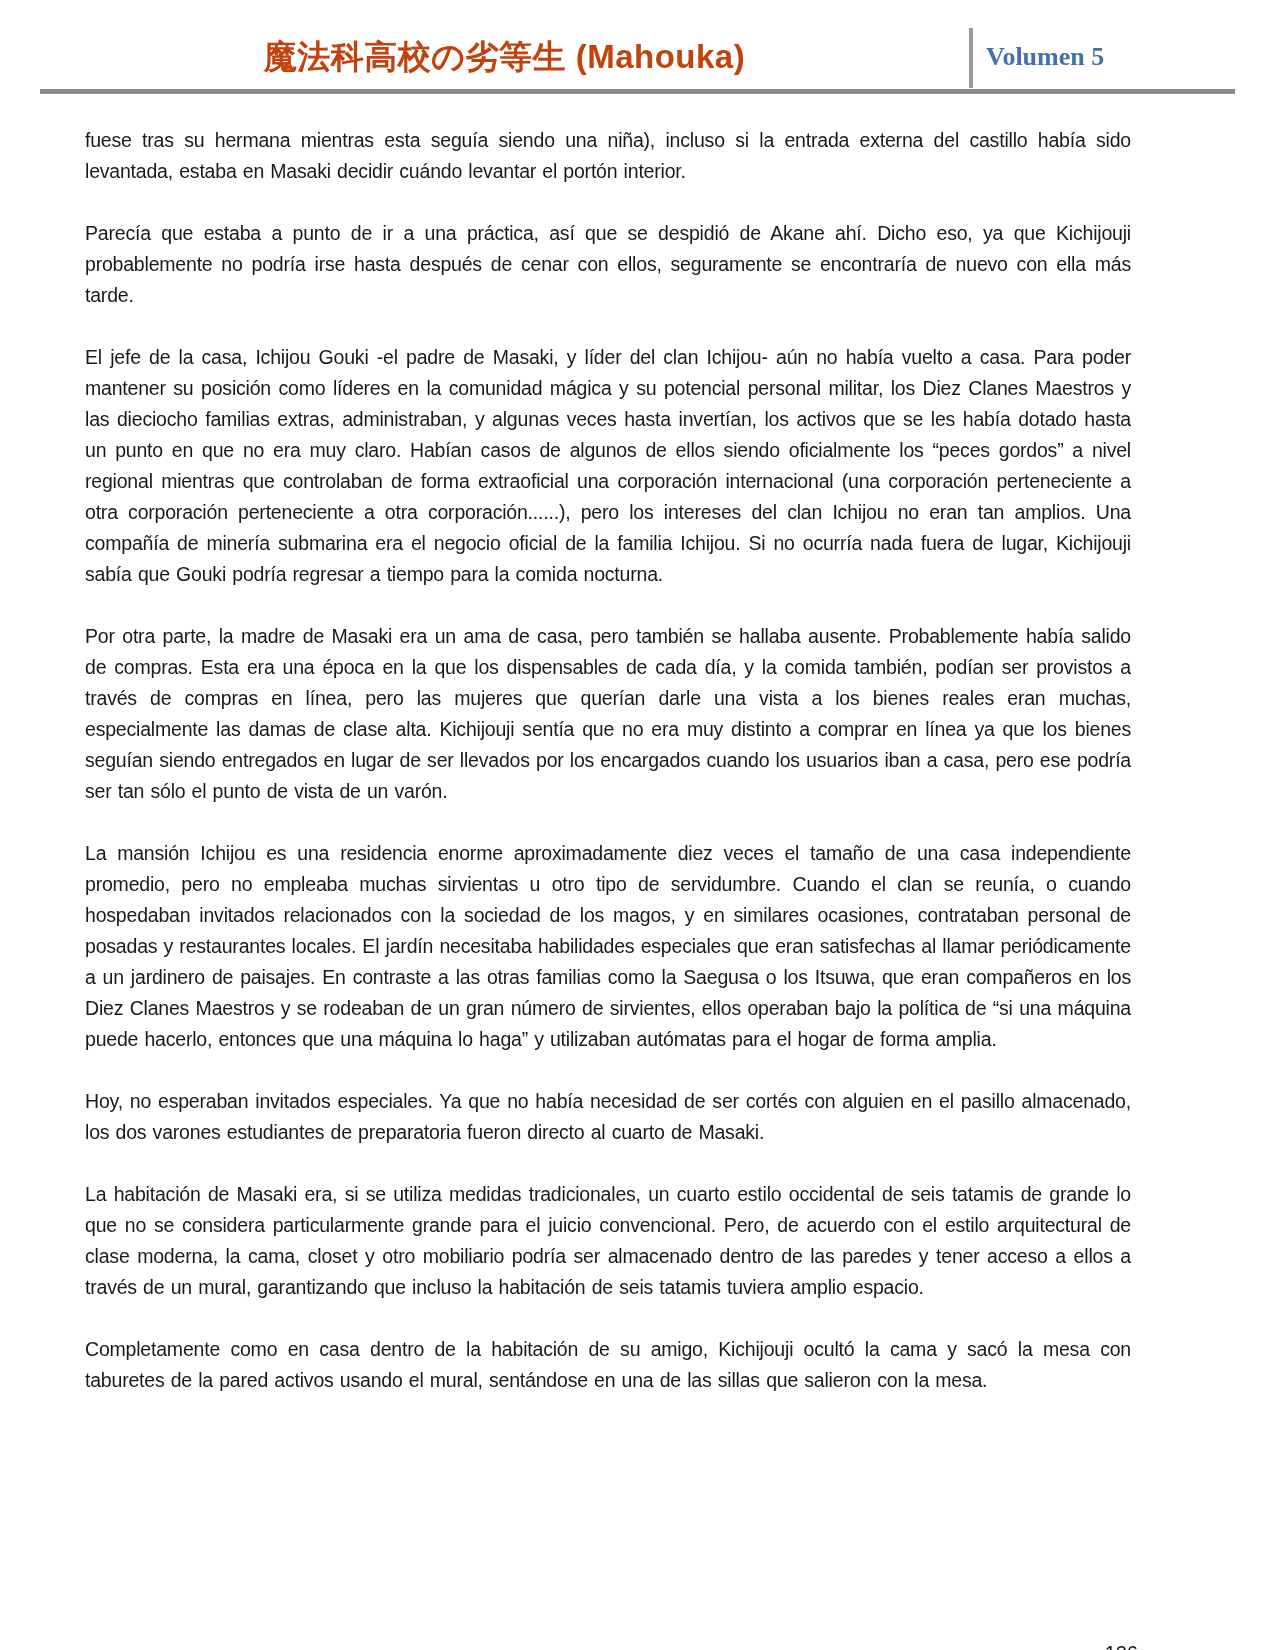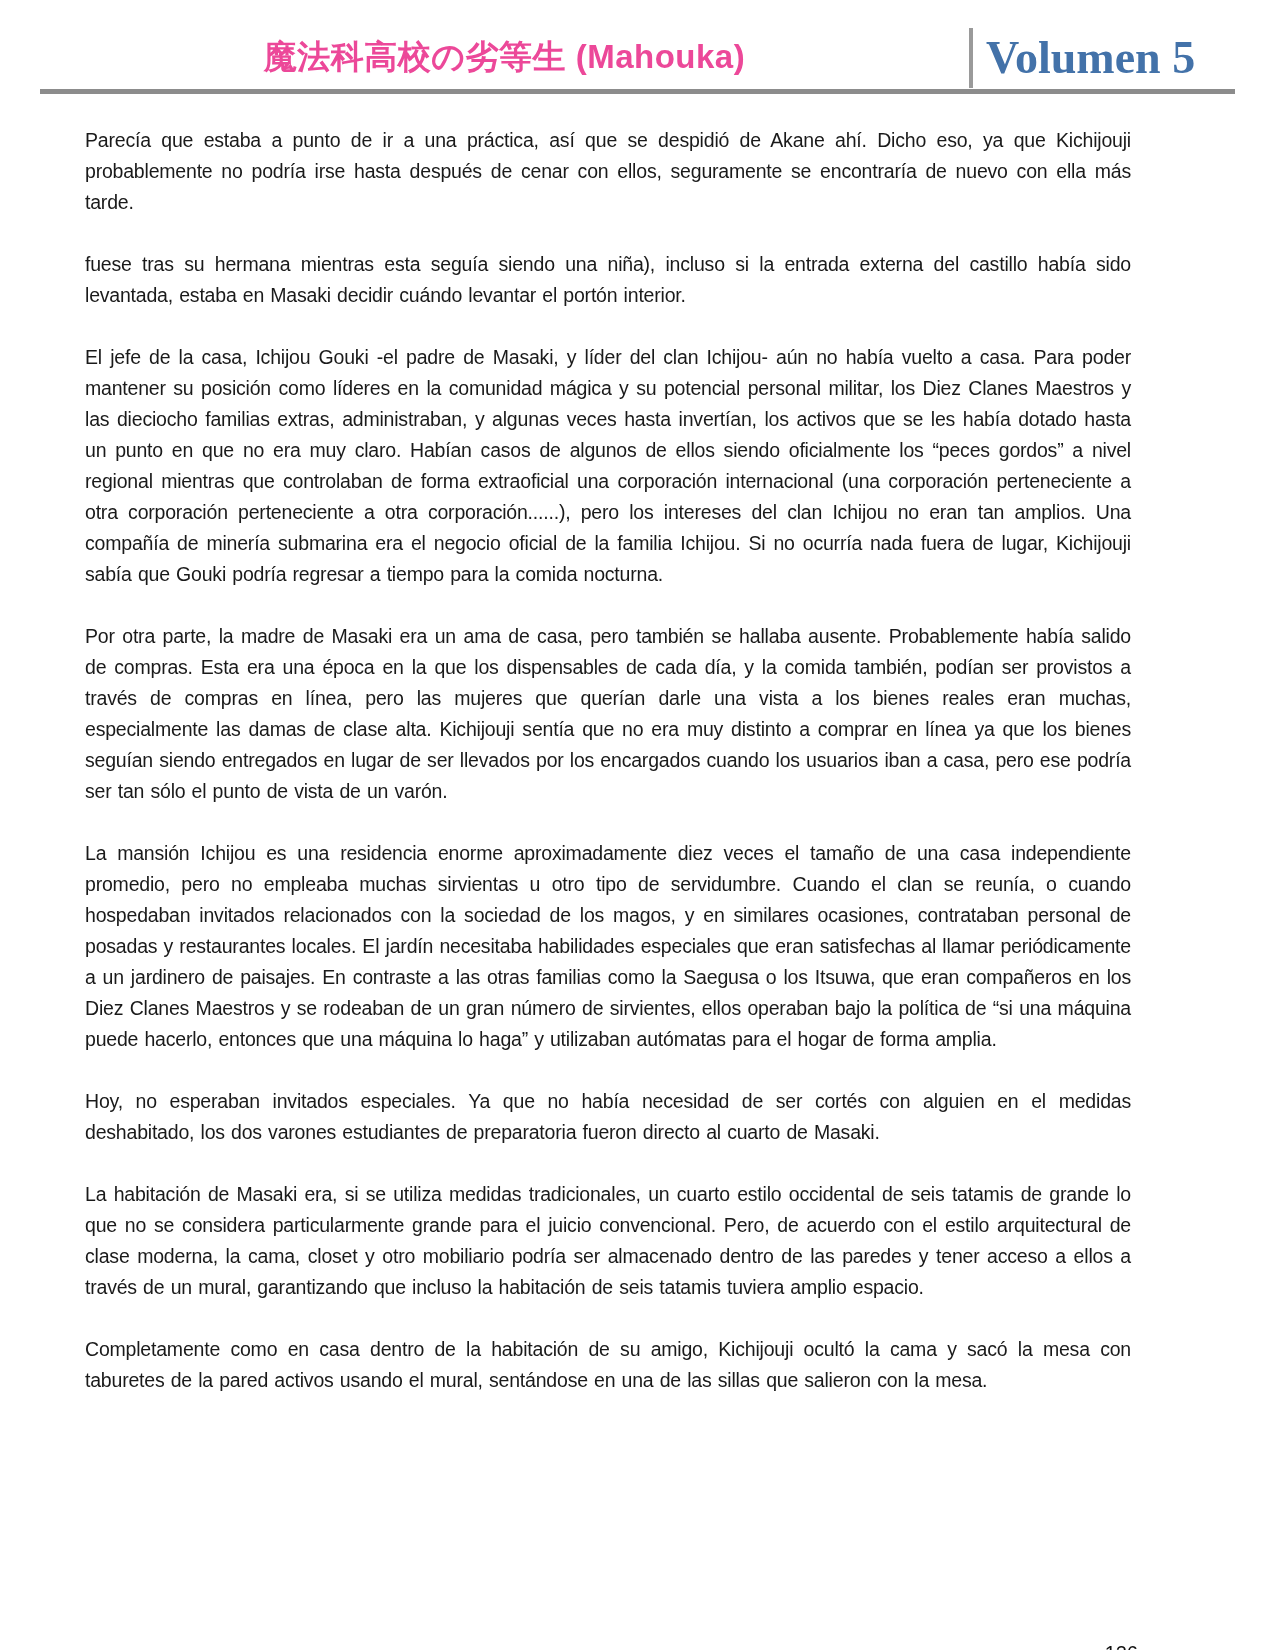--- a/index.html
+++ b/index.html
@@ -24,39 +24,39 @@
   }
   .header-left {
     flex: 1;
     display: flex;
     align-items: center;
     justify-content: center;
   }
   .page-title {
     font-size: 33px;
     font-weight: bold;
-    color: #ec4899;
+    color: #c2410c;
     letter-spacing: 0.5px;
     white-space: nowrap;
   }
   .header-divider {
     width: 4px;
     background: #9a9a9a;
     margin-top: 2px;
   }
   .header-right {
     width: 262px;
     display: flex;
     align-items: center;
     padding-left: 13px;
   }
   .volume-label {
     font-family: "Liberation Serif", serif;
     font-weight: bold;
-    font-size: 46px;
+    font-size: 26px;
     color: #4372a9;
     white-space: nowrap;
   }
   .header-rule {
     height: 5px;
     background: #8c8c8c;
     margin-top: 1px;
   }
   
   .doc-body {
@@ -91,25 +91,25 @@
     </div>
     <div class="header-divider"></div>
     <div class="header-right">
       <div class="volume-label">Volumen 5</div>
     </div>
   </div>
 
   <div class="header-rule"></div>
 
   <div class="doc-body">
+    <p>fuese tras su hermana mientras esta seguía siendo una niña), incluso si la entrada externa del castillo había sido levantada, estaba en Masaki decidir cuándo levantar el portón interior.</p>
     <p>Parecía que estaba a punto de ir a una práctica, así que se despidió de Akane ahí. Dicho eso, ya que Kichijouji probablemente no podría irse hasta después de cenar con ellos, seguramente se encontraría de nuevo con ella más tarde.</p>
-    <p>fuese tras su hermana mientras esta seguía siendo una niña), incluso si la entrada externa del castillo había sido levantada, estaba en Masaki decidir cuándo levantar el portón interior.</p>
     <p>El jefe de la casa, Ichijou Gouki -el padre de Masaki, y líder del clan Ichijou- aún no había vuelto a casa. Para poder mantener su posición como líderes en la comunidad mágica y su potencial personal militar, los Diez Clanes Maestros y las dieciocho familias extras, administraban, y algunas veces hasta invertían, los activos que se les había dotado hasta un punto en que no era muy claro. Habían casos de algunos de ellos siendo oficialmente los “peces gordos” a nivel regional mientras que controlaban de forma extraoficial una corporación internacional (una corporación perteneciente a otra corporación perteneciente a otra corporación......), pero los intereses del clan Ichijou no eran tan amplios. Una compañía de minería submarina era el negocio oficial de la familia Ichijou. Si no ocurría nada fuera de lugar, Kichijouji sabía que Gouki podría regresar a tiempo para la comida nocturna.</p>
     <p>Por otra parte, la madre de Masaki era un ama de casa, pero también se hallaba ausente. Probablemente había salido de compras. Esta era una época en la que los dispensables de cada día, y la comida también, podían ser provistos a través de compras en línea, pero las mujeres que querían darle una vista a los bienes reales eran muchas, especialmente las damas de clase alta. Kichijouji sentía que no era muy distinto a comprar en línea ya que los bienes seguían siendo entregados en lugar de ser llevados por los encargados cuando los usuarios iban a casa, pero ese podría ser tan sólo el punto de vista de un varón.</p>
     <p>La mansión Ichijou es una residencia enorme aproximadamente diez veces el tamaño de una casa independiente promedio, pero no empleaba muchas sirvientas u otro tipo de servidumbre. Cuando el clan se reunía, o cuando hospedaban invitados relacionados con la sociedad de los magos, y en similares ocasiones, contrataban personal de posadas y restaurantes locales. El jardín necesitaba habilidades especiales que eran satisfechas al llamar periódicamente a un jardinero de paisajes. En contraste a las otras familias como la Saegusa o los Itsuwa, que eran compañeros en los Diez Clanes Maestros y se rodeaban de un gran número de sirvientes, ellos operaban bajo la política de “si una máquina puede hacerlo, entonces que una máquina lo haga” y utilizaban autómatas para el hogar de forma amplia.</p>
-    <p>Hoy, no esperaban invitados especiales. Ya que no había necesidad de ser cortés con alguien en el medidas deshabitado, los dos varones estudiantes de preparatoria fueron directo al cuarto de Masaki.</p>
+    <p>Hoy, no esperaban invitados especiales. Ya que no había necesidad de ser cortés con alguien en el pasillo almacenado, los dos varones estudiantes de preparatoria fueron directo al cuarto de Masaki.</p>
     <p>La habitación de Masaki era, si se utiliza medidas tradicionales, un cuarto estilo occidental de seis tatamis de grande lo que no se considera particularmente grande para el juicio convencional. Pero, de acuerdo con el estilo arquitectural de clase moderna, la cama, closet y otro mobiliario podría ser almacenado dentro de las paredes y tener acceso a ellos a través de un mural, garantizando que incluso la habitación de seis tatamis tuviera amplio espacio.</p>
     <p>Completamente como en casa dentro de la habitación de su amigo, Kichijouji ocultó la cama y sacó la mesa con taburetes de la pared activos usando el mural, sentándose en una de las sillas que salieron con la mesa.</p>
   </div>
 
   <div class="page-number">126</div>
 
 </div>
 
 </body></html>

